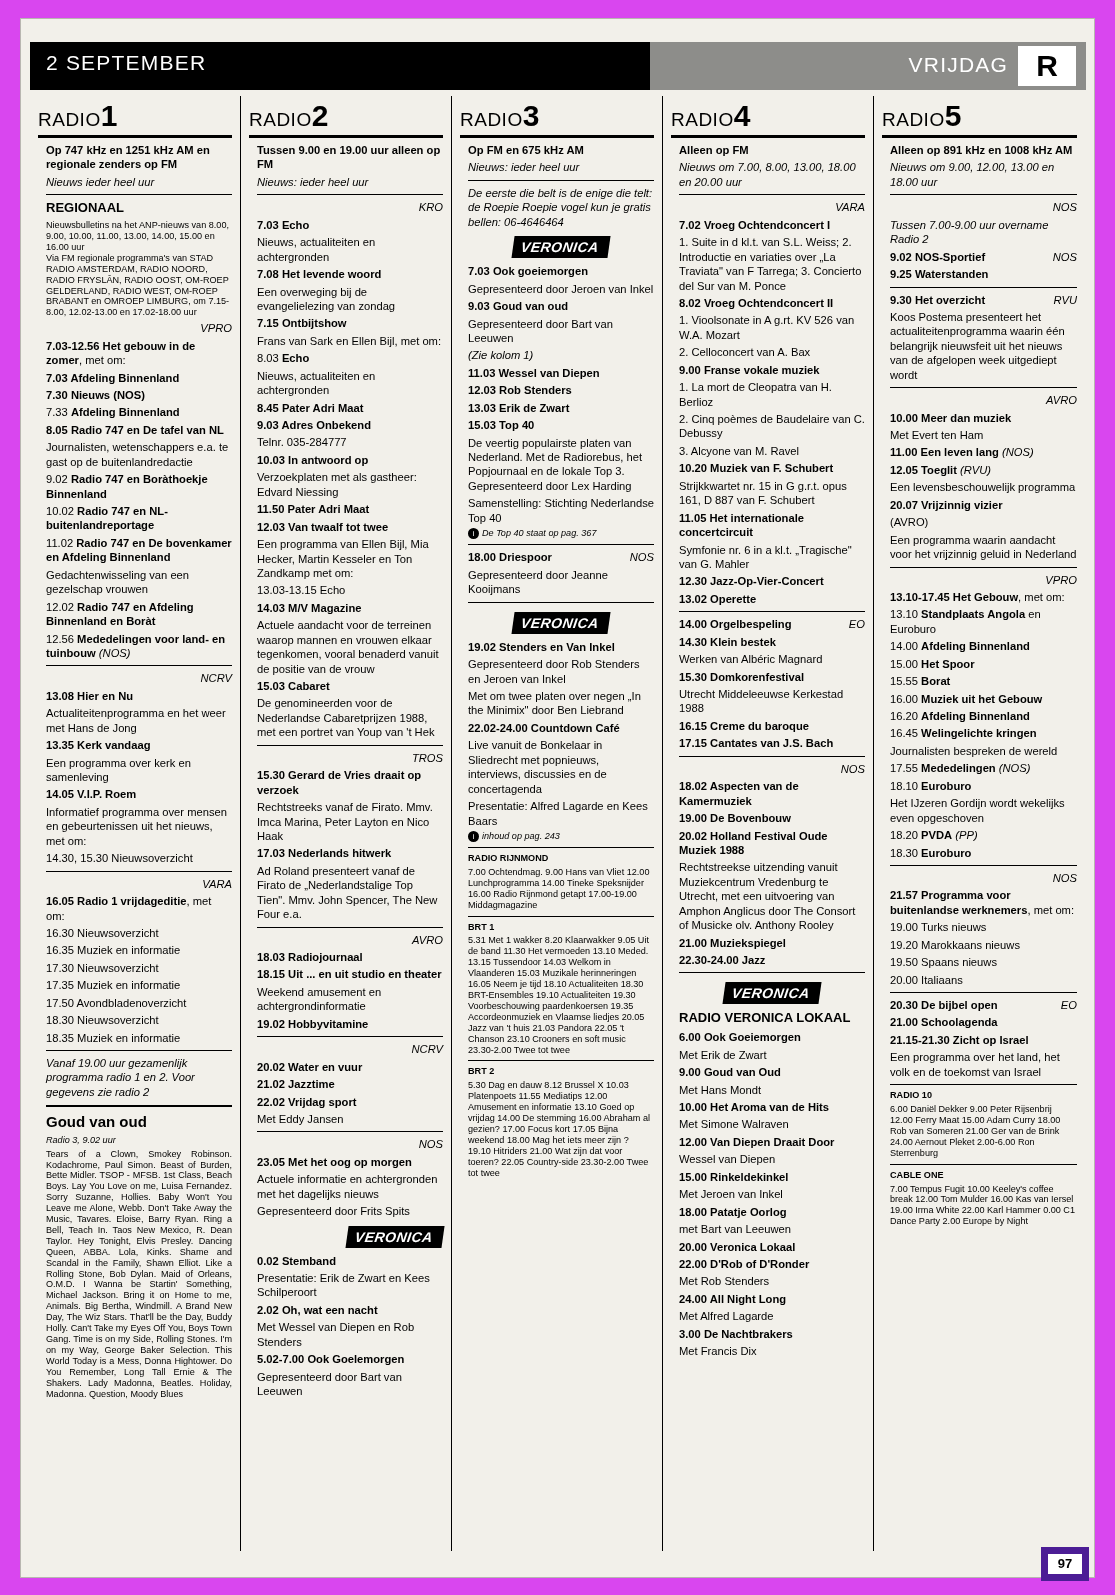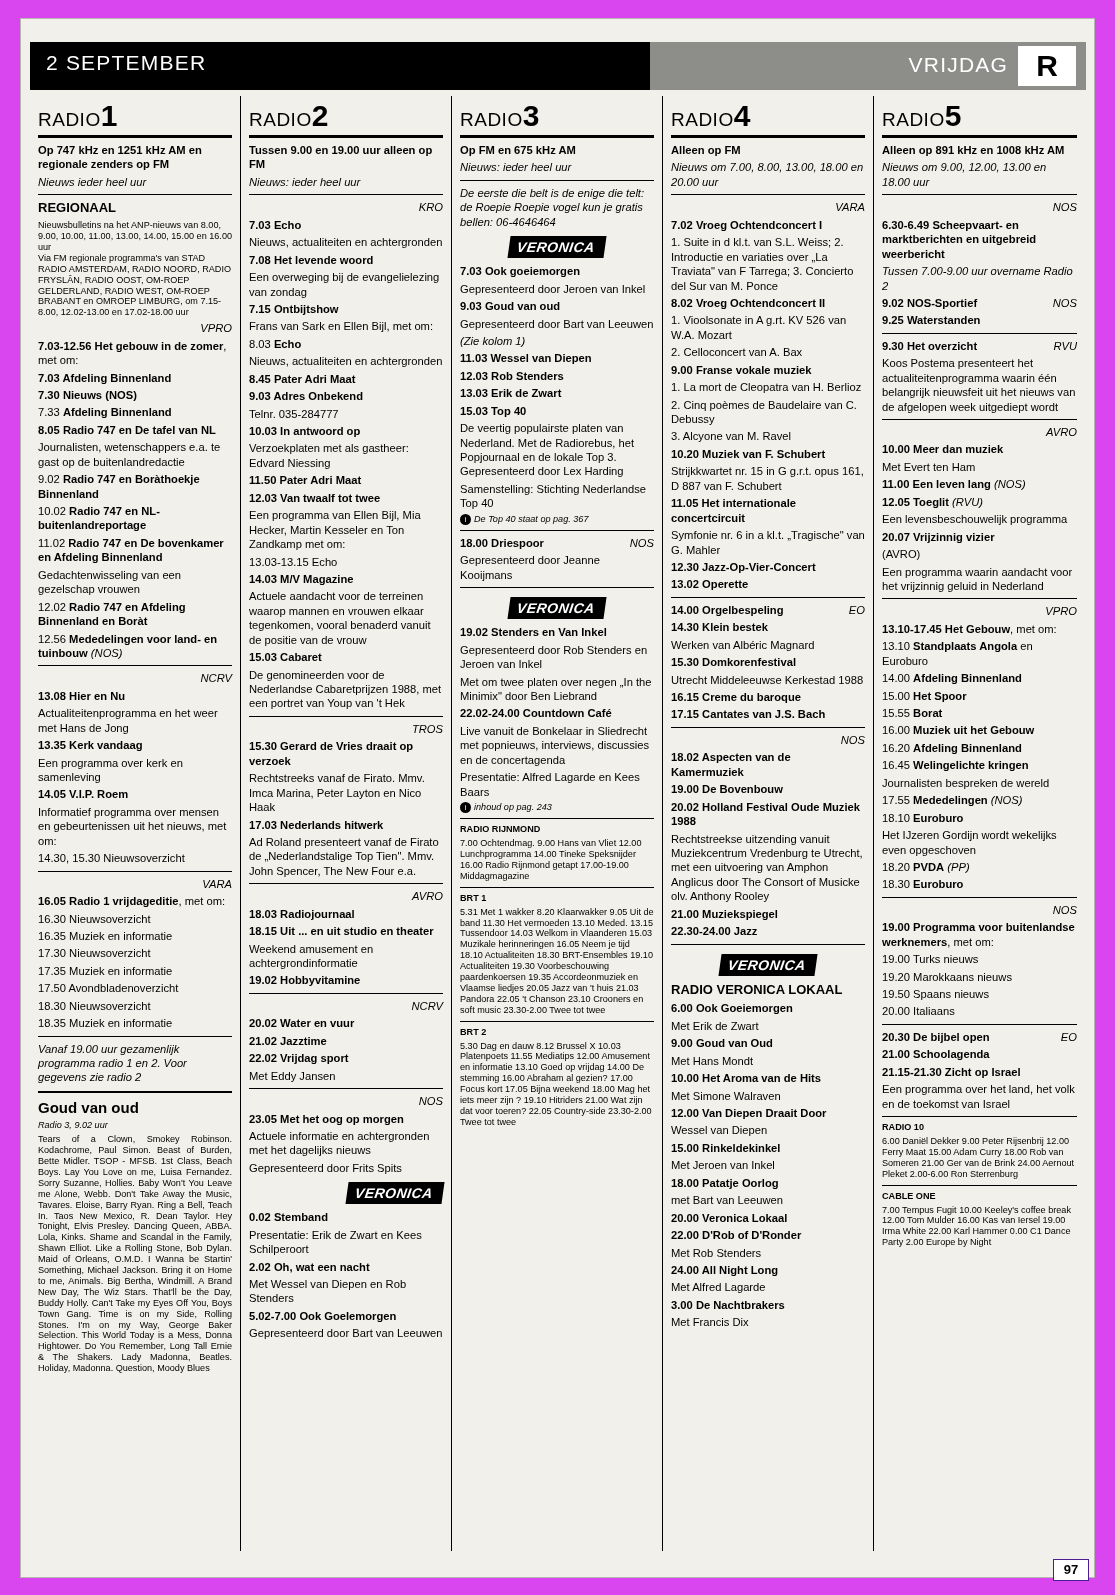--- a/index.html
+++ b/index.html
@@ -40,42 +40,42 @@
     width:211px;box-sizing:border-box;padding:0 8px 0 8px;
     border-right:1px solid #000;position:relative;
   }
   .col:last-child{border-right:none;}
   .chead{
     display:flex;align-items:baseline;border-bottom:3px solid #000;
     padding:6px 0 4px 0;margin-bottom:5px;
   }
   .chead .name{font-size:19px;letter-spacing:.5px;}
   .chead .num{font-size:30px;font-weight:bold;line-height:.9;}
-  .blk{font-size:11.2px;line-height:1.29;color:#000;}
+  .blk{font-size:11.2px;line-height:1.29;color:#000;margin-left:8px;}
   .blk p{margin:0 0 3px 0;}
   b{font-weight:bold;}
   i{font-style:italic;}
   .rule{border-top:1px solid #000;margin:5px 0 5px 0;height:0;}
   .rule2{border-top:2px solid #000;margin:6px 0 5px 0;height:0;}
   .right{text-align:right;}
   .tiny{font-size:9.1px;line-height:1.2;}
   .tiny b{font-weight:bold;}
   .veronica{
     display:inline-block;background:#000;color:#fff;font-style:italic;font-weight:bold;
     font-size:14px;padding:2px 10px 2px 8px;margin:4px 0 3px 0;letter-spacing:.5px;
     transform:skewX(-8deg);
   }
   .note{font-style:italic;}
   .bullet{
     display:inline-block;width:11px;height:11px;border-radius:50%;background:#000;color:#fff;
     font-size:8px;line-height:11px;text-align:center;vertical-align:middle;margin-right:3px;
   }
   .pagenum{
     position:absolute;right:26px;bottom:14px;width:34px;height:20px;background:#fff;
-    border:1px solid #4c1d95;font-size:13px;text-align:center;line-height:20px;font-weight:bold;
+    border:7px solid #4c1d95;font-size:13px;text-align:center;line-height:20px;font-weight:bold;
   }
   .smallcaps{font-size:13px;}
   .colinner{padding-bottom:6px;}
   .justify{text-align:justify;}
 </style>
 </head>
 <body>
 
 <div class="page">
   <div class="sheet"></div>
@@ -322,21 +322,20 @@
     <div class="col">
       <div class="chead">
         <span class="name">RADIO</span>
         <span class="num">5</span>
       </div>
       <div class="blk colinner">
         <p><b>Alleen op 891 kHz en 1008 kHz AM</b></p>
         <p><i>Nieuws om 9.00, 12.00, 13.00 en 18.00 uur</i></p>
         <div class="rule"></div>
         <p class="right"><i>NOS</i></p>
-        <p><b>6.30-6.49 Scheepvaart- en marktberichten en uitgebreid weerbericht</b></p>
         <p><i>Tussen 7.00-9.00 uur overname Radio 2</i></p>
         <p><b>9.02 NOS-Sportief</b> <span style="float:right"><i>NOS</i></span></p>
         <p><b>9.25 Waterstanden</b></p>
         <div class="rule"></div>
         <p><b>9.30 Het overzicht</b> <span style="float:right"><i>RVU</i></span></p>
         <p>Koos Postema presenteert het actualiteitenprogramma waarin één belangrijk nieuwsfeit uit het nieuws van de afgelopen week uitgediept wordt</p>
         <div class="rule"></div>
         <p class="right"><i>AVRO</i></p>
         <p><b>10.00 Meer dan muziek</b></p>
         <p>Met Evert ten Ham</p>
@@ -357,21 +356,21 @@
         <p>16.20 <b>Afdeling Binnenland</b></p>
         <p>16.45 <b>Welingelichte kringen</b></p>
         <p>Journalisten bespreken de wereld</p>
         <p>17.55 <b>Mededelingen</b> <i>(NOS)</i></p>
         <p>18.10 <b>Euroburo</b></p>
         <p>Het IJzeren Gordijn wordt wekelijks even opgeschoven</p>
         <p>18.20 <b>PVDA</b> <i>(PP)</i></p>
         <p>18.30 <b>Euroburo</b></p>
         <div class="rule"></div>
         <p class="right"><i>NOS</i></p>
-        <p><b>19.00 Programma voor buitenlandse werknemers</b>, met om:</p>
+        <p><b>21.57 Programma voor buitenlandse werknemers</b>, met om:</p>
         <p>19.00 Turks nieuws</p>
         <p>19.20 Marokkaans nieuws</p>
         <p>19.50 Spaans nieuws</p>
         <p>20.00 Italiaans</p>
         <div class="rule"></div>
         <p><b>20.30 De bijbel open</b> <span style="float:right"><i>EO</i></span></p>
         <p><b>21.00 Schoolagenda</b></p>
         <p><b>21.15-21.30 Zicht op Israel</b></p>
         <p>Een programma over het land, het volk en de toekomst van Israel</p>
         <div class="rule"></div>

